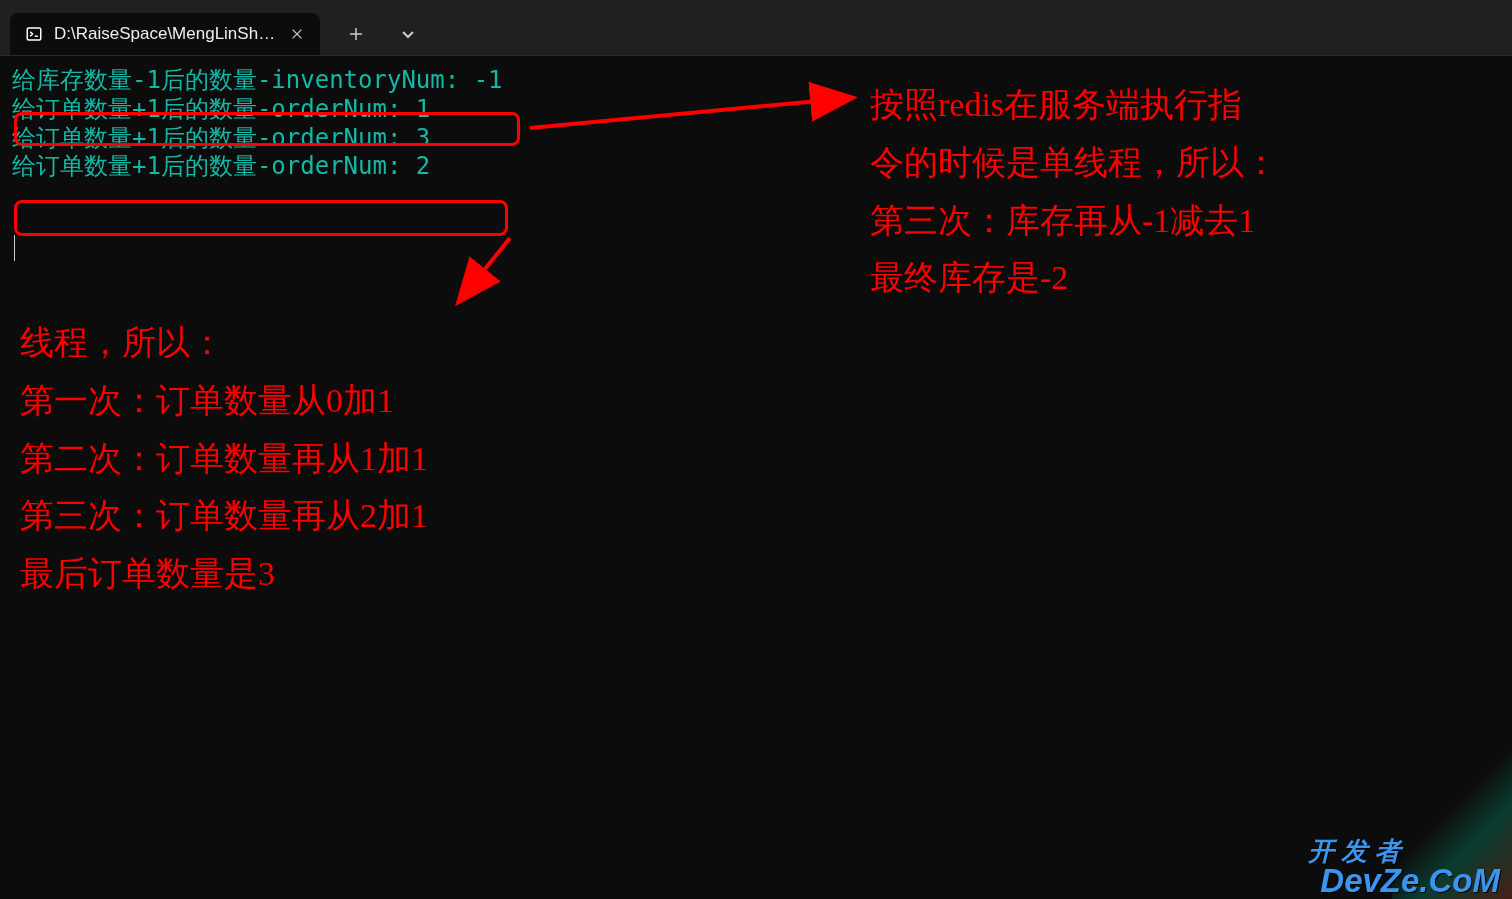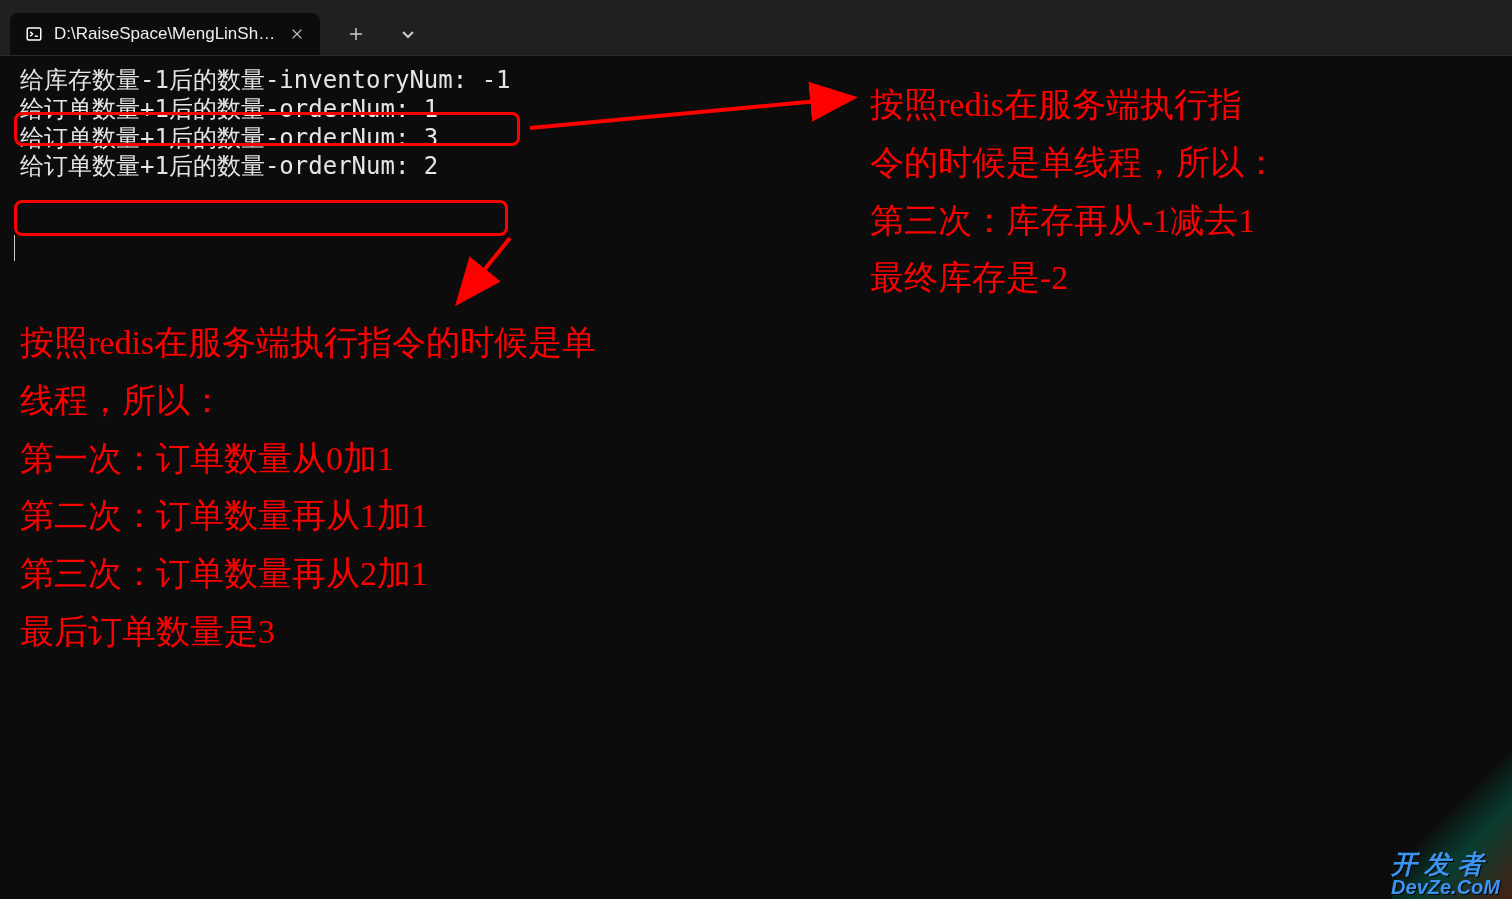--- a/index.html
+++ b/index.html
@@ -77,22 +77,22 @@
     }
     .titlebar-btn {
       cursor: pointer;
       display: flex;
       align-items: center;
       justify-content: center;
       width: 24px;
       height: 24px;
     }
     .terminal-content {
-      padding: 10px 20px;
-      color: #e5e5e5;
+      padding: 10px 12px;
+      color: #14b8a6;
       font-size: 24px;
       line-height: 1.2;
       font-family: 'NSimSun', Consolas, monospace;
       position: relative;
     }
     .terminal-line {
       white-space: nowrap;
       font-family: 'NSimSun', Consolas, monospace;
     }
     .highlight-box {
@@ -144,21 +144,22 @@
       font-style: italic;
       line-height: 1;
     }
     .watermark .wm-top {
       color: #3b95f0;
       text-shadow: 1px 1px 0 #000;
     }
     .watermark .wm-bottom {
       color: #3b95f0;
       text-shadow: 1px 1px 0 #000;
-      font-size: 20px;
+      font-size: 33px;
+      margin-left: 12px;
     }
     .gradient-strip {
       position: absolute;
       bottom: 0;
       right: 0;
       width: 120px;
       height: 260px;
       background: linear-gradient(135deg, transparent 60%, rgba(0,200,150,0.25) 75%, rgba(200,80,40,0.3) 100%);
       pointer-events: none;
     }
@@ -234,21 +235,20 @@
 </svg>
 
 <div class="annotation annotation-right">
   <div>按照redis在服务端执行指</div>
   <div>令的时候是单线程，所以：</div>
   <div>第三次：库存再从-1减去1</div>
   <div>最终库存是-2</div>
 </div>
 
 <div class="annotation annotation-left">
-  <div>按照redis在服务端执行指令的时候是单</div>
   <div>线程，所以：</div>
   <div>第一次：订单数量从0加1</div>
   <div>第二次：订单数量再从1加1</div>
   <div>第三次：订单数量再从2加1</div>
   <div>最后订单数量是3</div>
 </div>
 
 <div class="gradient-strip"></div>
 
 <div class="watermark">

